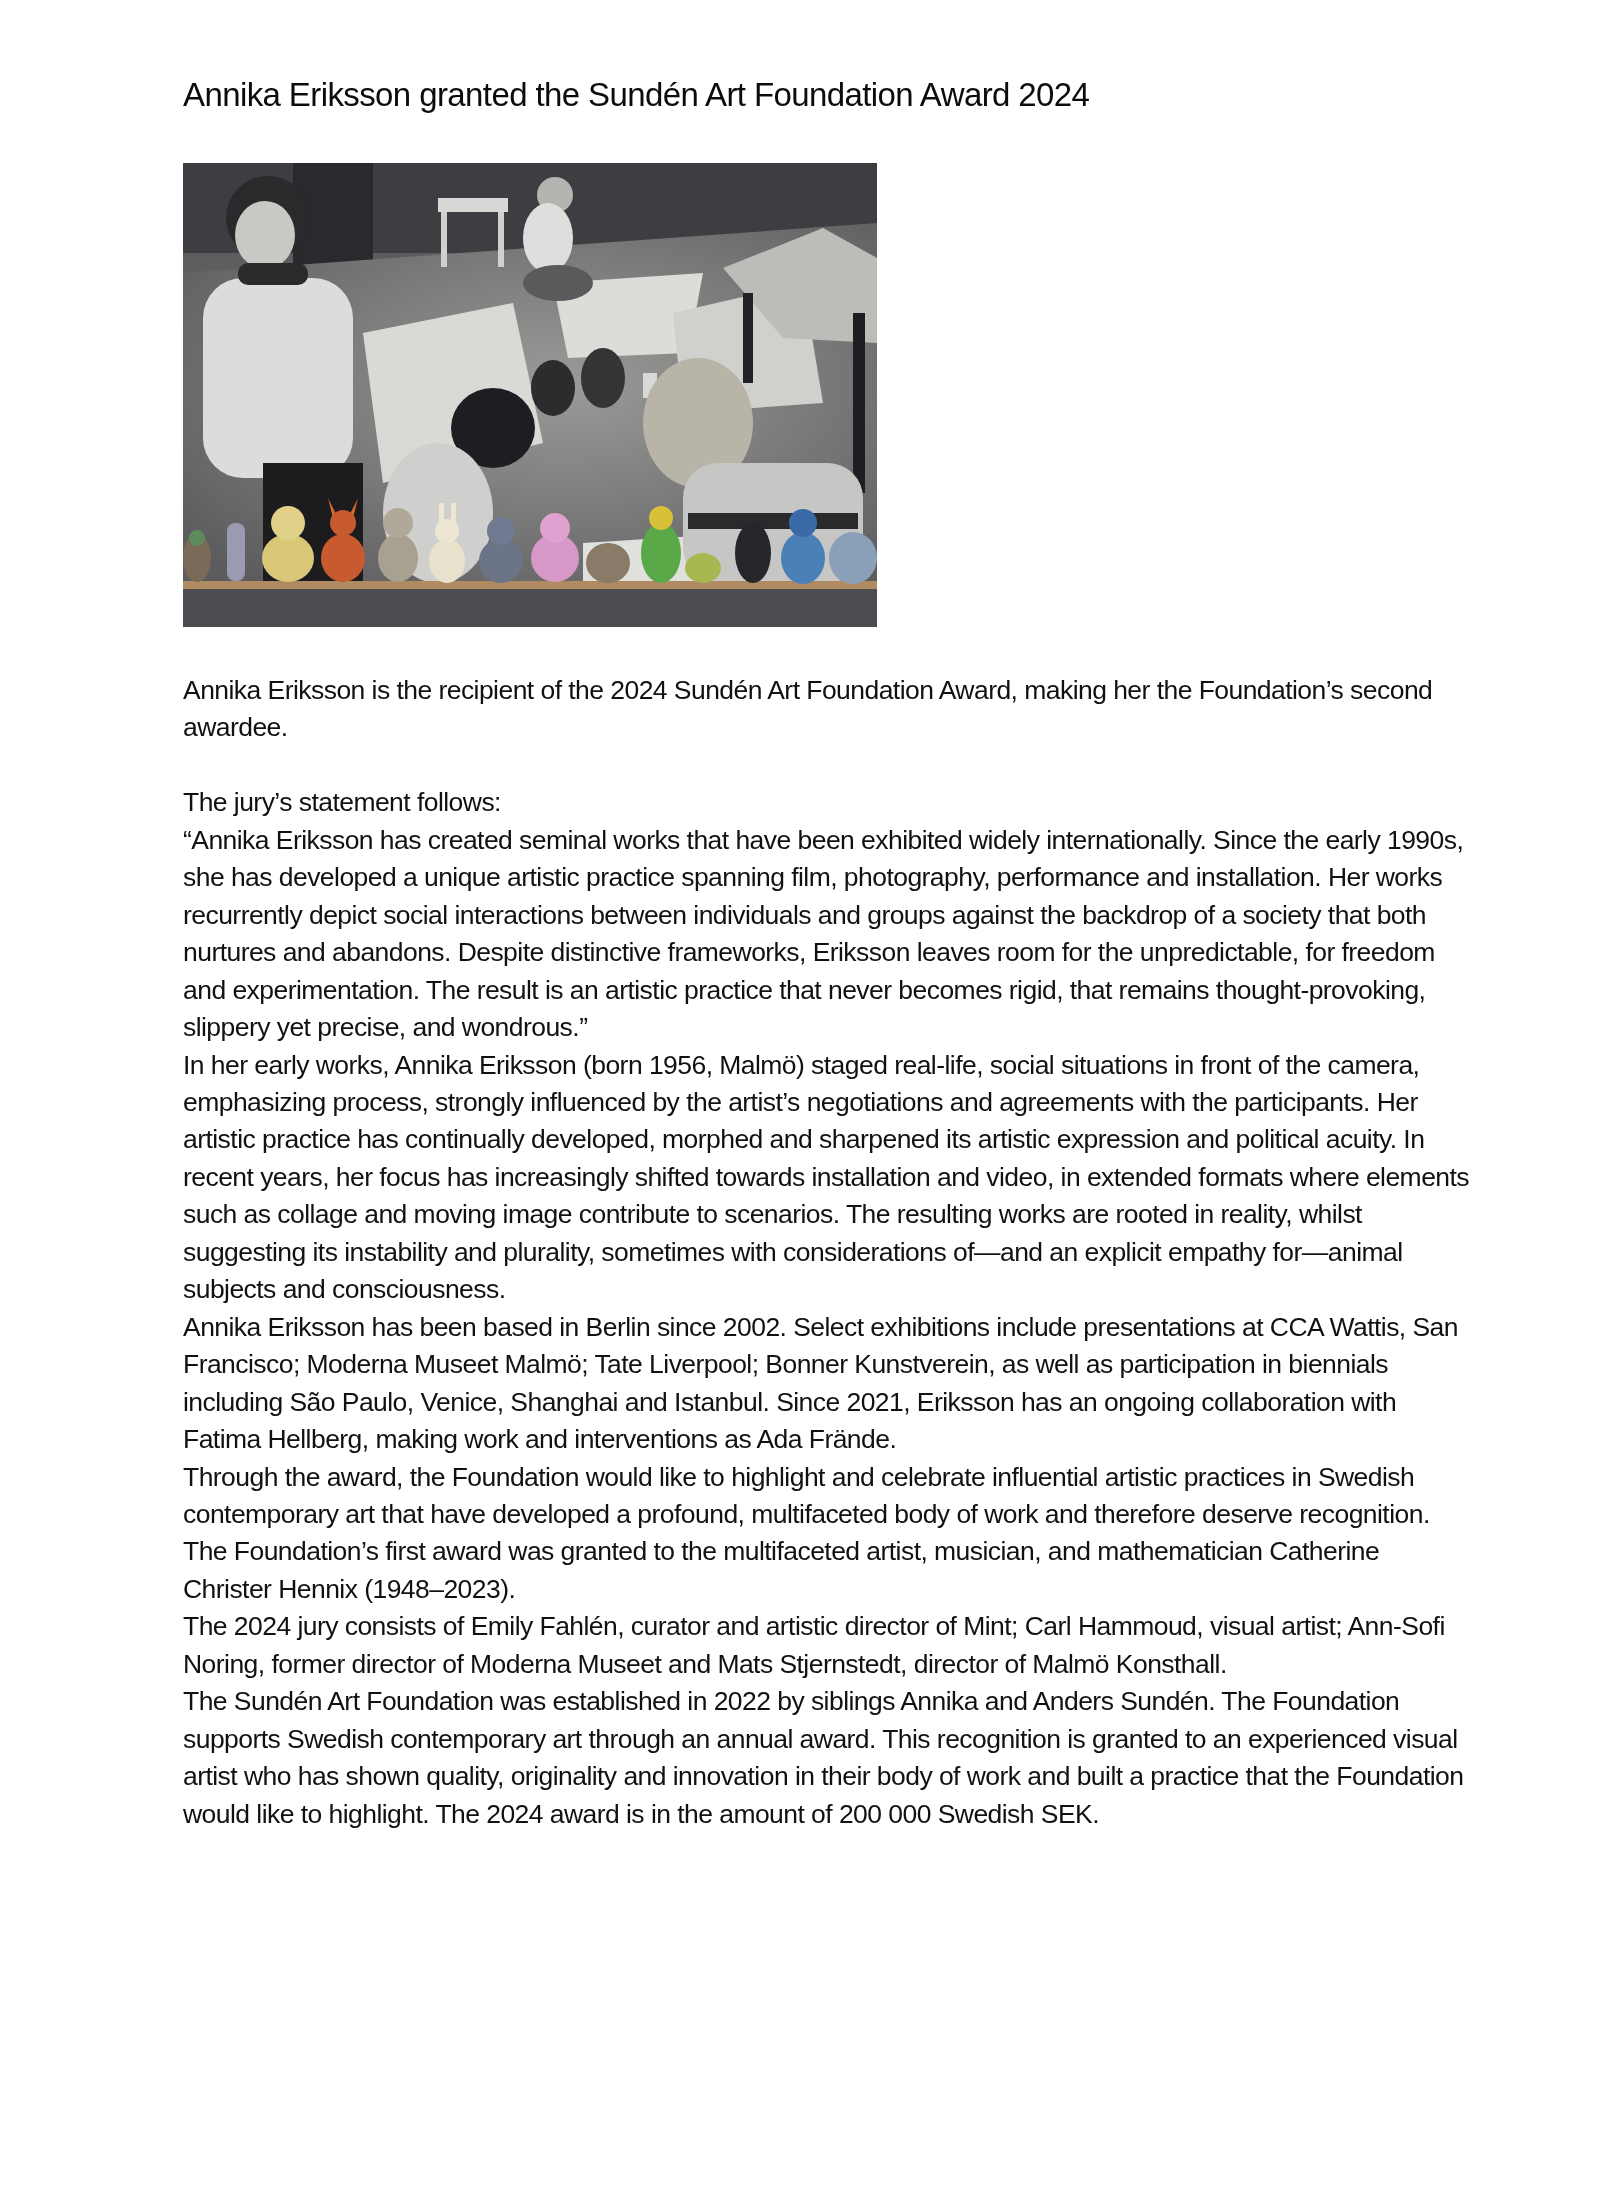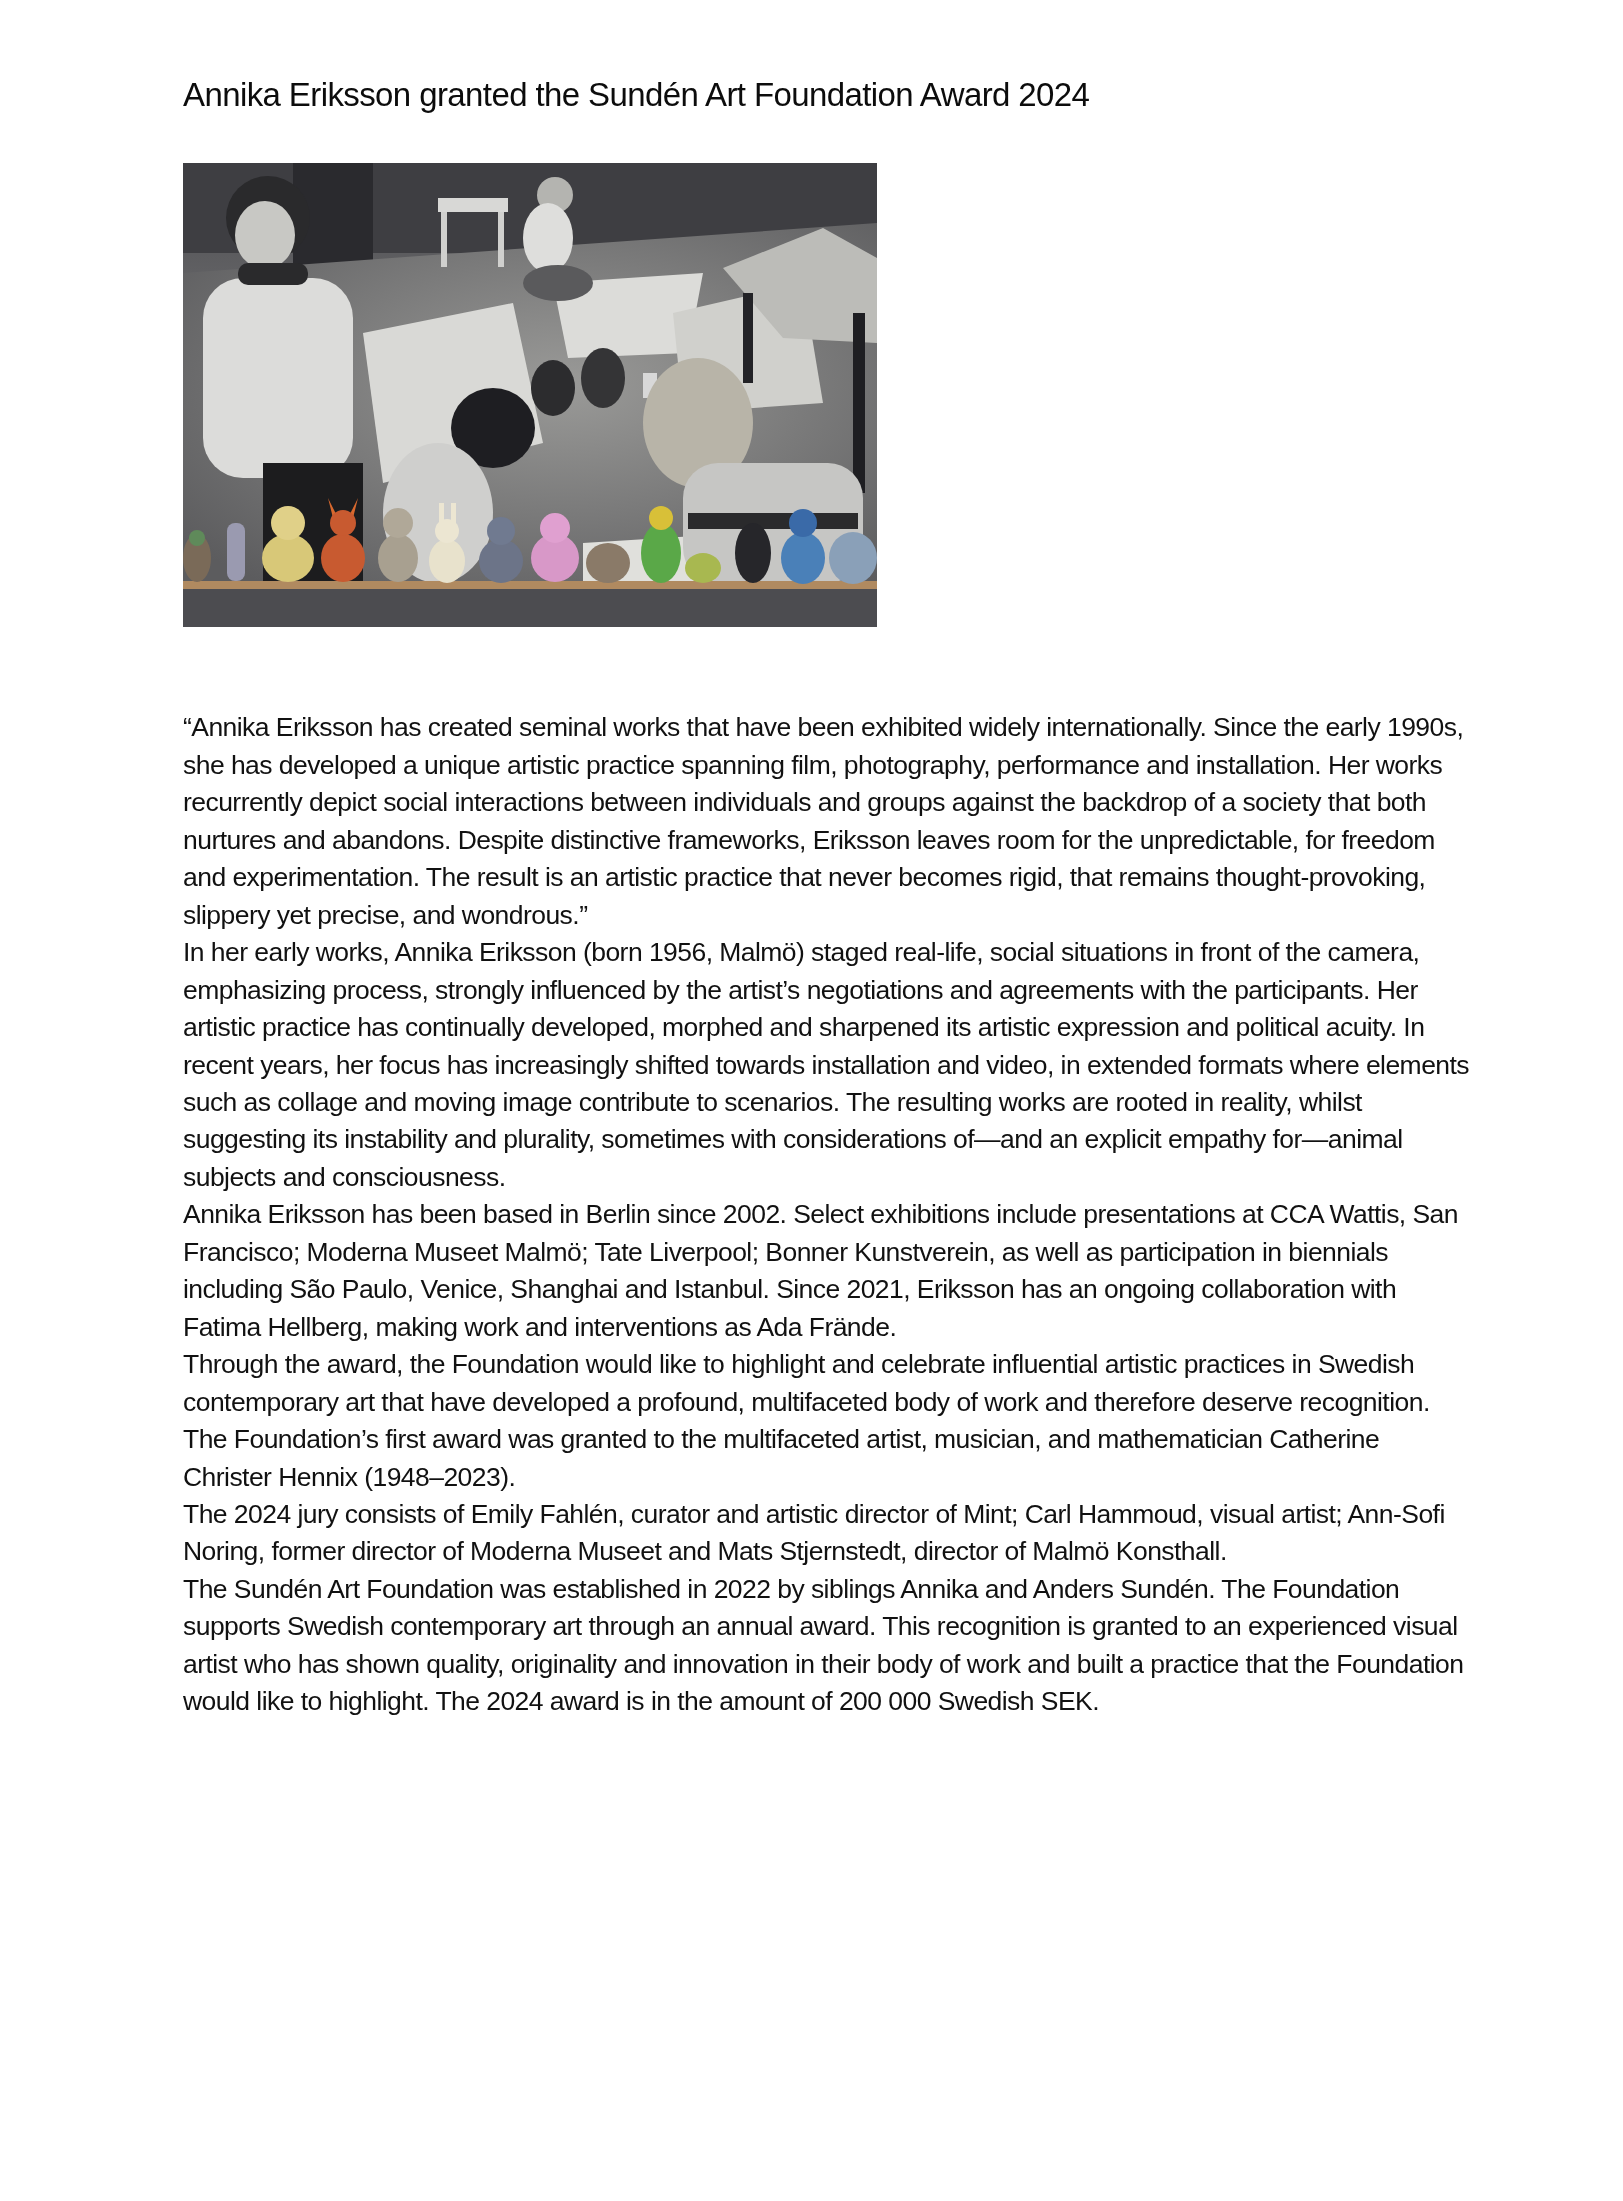--- a/index.html
+++ b/index.html
@@ -148,21 +148,23 @@
         <ellipse cx="520" cy="405" rx="18" ry="15" fill="#a8b850"></ellipse>
         <ellipse cx="570" cy="390" rx="18" ry="30" fill="#26262a"></ellipse>
         <ellipse cx="620" cy="395" rx="22" ry="26" fill="#4a80b8"></ellipse>
         <circle cx="620" cy="360" r="14" fill="#3a6aa8"></circle>
         <ellipse cx="670" cy="395" rx="24" ry="26" fill="#8aa0b8"></ellipse>
       </g>
     </svg>
   </div>
 
   <div class="body-text">
+    <p>Annika Eriksson is the recipient of the 2024 Sundén Art Foundation Award, making her the Foundation’s second awardee.</p>
     <div class="spacer"></div>
+    <p>The jury’s statement follows:</p>
     <p>“Annika Eriksson has created seminal works that have been exhibited widely internationally. Since the early 1990s, she has developed a unique artistic practice spanning film, photography, performance and installation. Her works recurrently depict social interactions between individuals and groups against the backdrop of a society that both nurtures and abandons. Despite distinctive frameworks, Eriksson leaves room for the unpredictable, for freedom and experimentation. The result is an artistic practice that never becomes rigid, that remains thought-provoking, slippery yet precise, and wondrous.”</p>
     <p>In her early works, Annika Eriksson (born 1956, Malmö) staged real-life, social situations in front of the camera, emphasizing process, strongly influenced by the artist’s negotiations and agreements with the participants. Her artistic practice has continually developed, morphed and sharpened its artistic expression and political acuity. In recent years, her focus has increasingly shifted towards installation and video, in extended formats where elements such as collage and moving image contribute to scenarios. The resulting works are rooted in reality, whilst suggesting its instability and plurality, sometimes with considerations of—and an explicit empathy for—animal subjects and consciousness.</p>
     <p>Annika Eriksson has been based in Berlin since 2002. Select exhibitions include presentations at CCA Wattis, San Francisco; Moderna Museet Malmö; Tate Liverpool; Bonner Kunstverein, as well as participation in biennials including São Paulo, Venice, Shanghai and Istanbul. Since 2021, Eriksson has an ongoing collaboration with Fatima Hellberg, making work and interventions as Ada Frände.</p>
     <p>Through the award, the Foundation would like to highlight and celebrate influential artistic practices in Swedish contemporary art that have developed a profound, multifaceted body of work and therefore deserve recognition. The Foundation’s first award was granted to the multifaceted artist, musician, and mathematician Catherine Christer Hennix (1948–2023).</p>
     <p>The 2024 jury consists of Emily Fahlén, curator and artistic director of Mint; Carl Hammoud, visual artist; Ann-Sofi Noring, former director of Moderna Museet and Mats Stjernstedt, director of Malmö Konsthall.</p>
     <p>The Sundén Art Foundation was established in 2022 by siblings Annika and Anders Sundén. The Foundation supports Swedish contemporary art through an annual award. This recognition is granted to an experienced visual artist who has shown quality, originality and innovation in their body of work and built a practice that the Foundation would like to highlight. The 2024 award is in the amount of 200 000 Swedish SEK.</p>
   </div>
 </div>
 
 </body></html>

